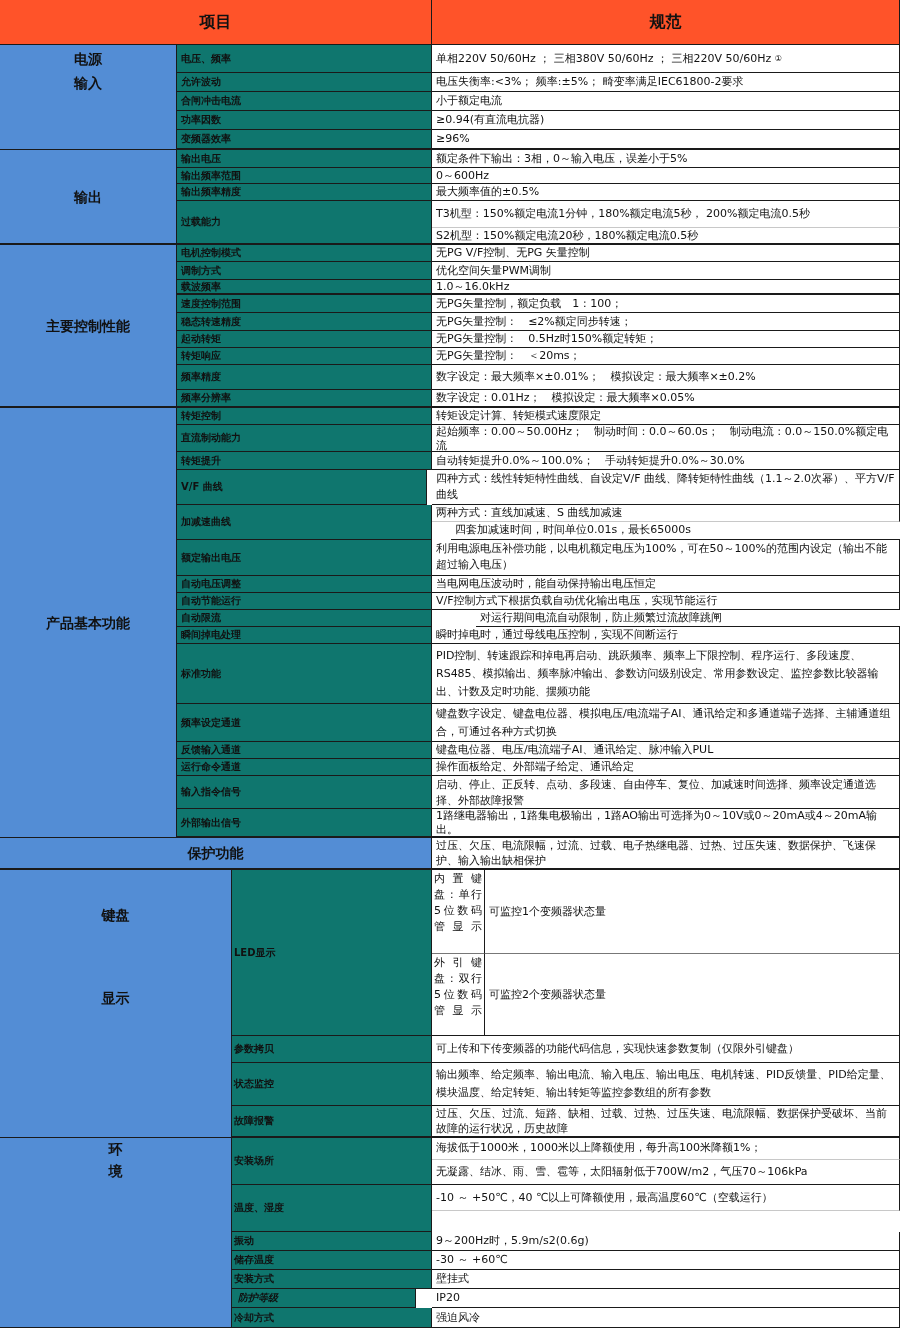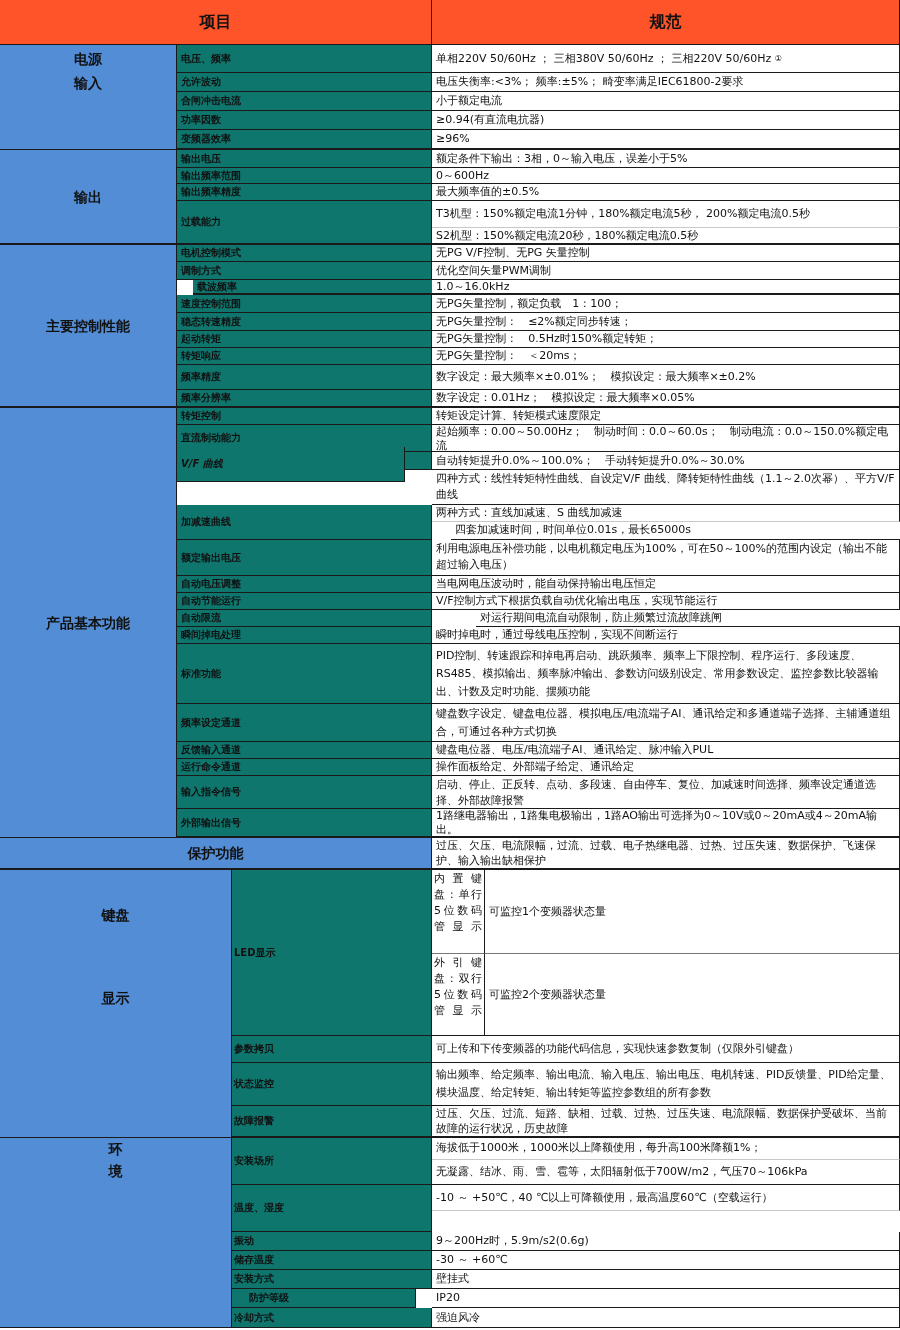--- a/index.html
+++ b/index.html
@@ -58,21 +58,21 @@
 <div class="cell spec2 thin" style="left:432px;top:201px;width:468px;height:27px;padding-top:5px;">T3机型：150%额定电流1分钟，180%额定电流5秒， 200%额定电流0.5秒</div>
 <div class="cell spec2" style="left:432px;top:228px;width:468px;height:17px;border-bottom:2px solid #1a1a1a;">S2机型：150%额定电流20秒，180%额定电流0.5秒</div>
 
 <div class="cell cat" style="left:0;top:245px;width:177px;height:163px;border-bottom:2px solid #1a1a1a;">
     <span>主要控制性能</span>
   </div>
 <div class="cell item" style="left:177px;top:245px;width:255px;height:17px;">电机控制模式</div>
 <div class="cell spec" style="left:432px;top:245px;width:468px;height:17px;">无PG V/F控制、无PG 矢量控制</div>
 <div class="cell item" style="left:177px;top:262px;width:255px;height:18px;">调制方式</div>
 <div class="cell spec" style="left:432px;top:262px;width:468px;height:18px;">优化空间矢量PWM调制</div>
-<div class="cell item" style="left:177px;top:280px;width:255px;height:15px;border-bottom:2px solid #1a1a1a;margin-left:16px;">载波频率</div>
+<div class="cell item" style="left:177px;top:280px;width:255px;height:15px;border-bottom:2px solid #1a1a1a;">载波频率</div>
 <div class="cell spec" style="left:432px;top:280px;width:468px;height:15px;border-bottom:2px solid #1a1a1a;">1.0～16.0kHz</div>
 <div class="cell item" style="left:177px;top:295px;width:255px;height:18px;">速度控制范围</div>
 <div class="cell spec" style="left:432px;top:295px;width:468px;height:18px;">无PG矢量控制，额定负载　1：100；</div>
 <div class="cell item" style="left:177px;top:313px;width:255px;height:18px;">稳态转速精度</div>
 <div class="cell spec" style="left:432px;top:313px;width:468px;height:18px;">无PG矢量控制：　≤2%额定同步转速；</div>
 <div class="cell item" style="left:177px;top:331px;width:255px;height:17px;">起动转矩</div>
 <div class="cell spec" style="left:432px;top:331px;width:468px;height:17px;">无PG矢量控制：　0.5Hz时150%额定转矩；</div>
 <div class="cell item" style="left:177px;top:348px;width:255px;height:17px;">转矩响应</div>
 <div class="cell spec" style="left:432px;top:348px;width:468px;height:17px;">无PG矢量控制：　＜20ms；</div>
 <div class="cell item" style="left:177px;top:365px;width:255px;height:25px;">频率精度</div>
@@ -86,21 +86,21 @@
 
 <div class="cell item" style="left:177px;top:408px;width:255px;height:17px;">转矩控制</div>
 <div class="cell spec" style="left:432px;top:408px;width:468px;height:17px;">转矩设定计算、转矩模式速度限定</div>
 
 <div class="cell item" style="left:177px;top:425px;width:255px;height:27px;">直流制动能力</div>
 <div class="cell spec top" style="left:432px;top:425px;width:468px;height:27px;line-height:14px;padding-top:0;">起始频率：0.00～50.00Hz；　制动时间：0.0～60.0s；　制动电流：0.0～150.0%额定电流</div>
 
 <div class="cell item" style="left:177px;top:452px;width:255px;height:18px;">转矩提升</div>
 <div class="cell spec" style="left:432px;top:452px;width:468px;height:18px;">自动转矩提升0.0%～100.0%；　手动转矩提升0.0%～30.0%</div>
 
-<div class="cell item" style="left:177px;top:447px;width:228px;height:35px;font-style:italic;">V/F 曲线</div>
+<div class="cell item" style="left:177px;top:470px;width:250px;height:35px;">V/F 曲线</div>
 <div class="cell spec top" style="left:432px;top:470px;width:468px;height:35px;">四种方式：线性转矩特性曲线、自设定V/F 曲线、降转矩特性曲线（1.1～2.0次幂）、平方V/F曲线</div>
 
 <div class="cell item" style="left:177px;top:505px;width:255px;height:35px;">加减速曲线</div>
 <div class="cell spec2 thin" style="left:432px;top:505px;width:468px;height:17px;">两种方式：直线加减速、S 曲线加减速</div>
 <div class="cell spec2" style="left:451px;top:522px;width:468px;height:18px;">四套加减速时间，时间单位0.01s，最长65000s</div>
 
 <div class="cell item" style="left:177px;top:540px;width:255px;height:36px;">额定输出电压</div>
 <div class="cell spec top" style="left:432px;top:540px;width:468px;height:36px;">利用电源电压补偿功能，以电机额定电压为100%，可在50～100%的范围内设定（输出不能超过输入电压）</div>
 
 <div class="cell item" style="left:177px;top:576px;width:255px;height:17px;">自动电压调整</div>
@@ -166,16 +166,16 @@
 <div class="cell item" style="left:232px;top:1185px;width:200px;height:47px;padding-left:2px;">温度、湿度</div>
 <div class="cell spec2 thin" style="left:432px;top:1185px;width:468px;height:26px;padding-top:5px;">-10 ～ +50℃，40 ℃以上可降额使用，最高温度60℃（空载运行）</div>
 <div class="cell spec2" style="left:432px;top:1243px;width:468px;height:21px;padding-top:2px;">5% ～ 95%RH（不结露）</div>
 
 <div class="cell item" style="left:232px;top:1232px;width:200px;height:19px;padding-left:2px;">振动</div>
 <div class="cell spec" style="left:432px;top:1232px;width:468px;height:19px;">9～200Hz时，5.9m/s2(0.6g)</div>
 <div class="cell item" style="left:232px;top:1251px;width:200px;height:19px;padding-left:2px;">储存温度</div>
 <div class="cell spec" style="left:432px;top:1251px;width:468px;height:19px;">-30 ～ +60℃</div>
 <div class="cell item" style="left:232px;top:1270px;width:200px;height:19px;padding-left:2px;">安装方式</div>
 <div class="cell spec" style="left:432px;top:1270px;width:468px;height:19px;">壁挂式</div>
-<div class="cell item" style="left:232px;top:1289px;width:184px;height:19px;padding-left:17px;">防护等级</div>
+<div class="cell item" style="left:232px;top:1289px;width:184px;height:19px;padding-left:6px;font-style:italic;">防护等级</div>
 <div class="cell spec" style="left:432px;top:1289px;width:468px;height:19px;">IP20</div>
 <div class="cell item" style="left:232px;top:1308px;width:200px;height:20px;padding-left:2px;">冷却方式</div>
 <div class="cell spec" style="left:432px;top:1308px;width:468px;height:20px;">强迫风冷</div>
 
 </body></html>

